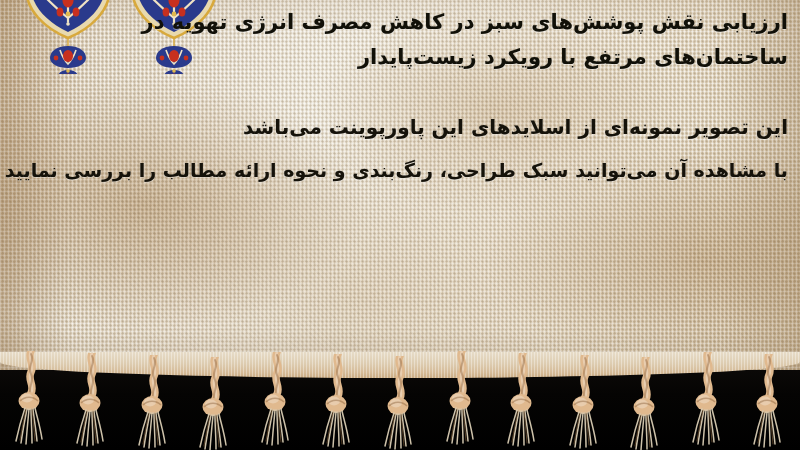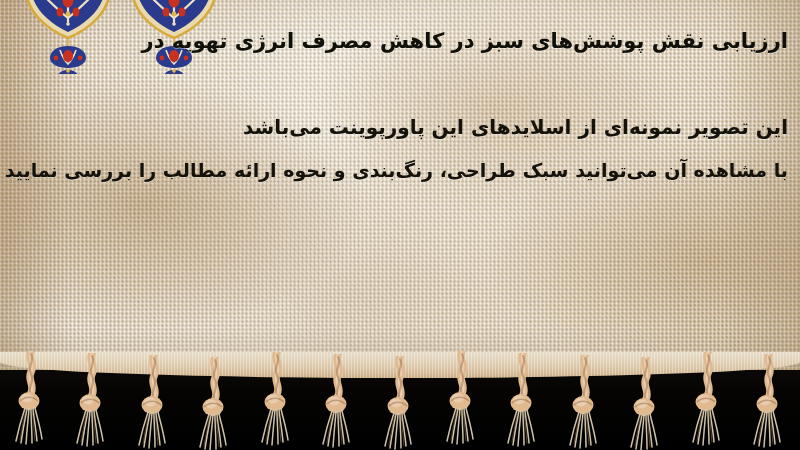--- a/index.html
+++ b/index.html
@@ -48,21 +48,20 @@
   }
   .title-line{
     position:absolute;right:12px;
     color:#111008;
     font-weight:700;
     font-size:21px;
     line-height:1;
     letter-spacing:0px;
     white-space:nowrap;
     text-shadow:0 1px 0 rgba(255,255,255,.42), 0 0 1px rgba(0,0,0,.28);
-    margin-top:19px;
   }
   #title-line-1{top:12px;}
   #title-line-2{top:47px;}
 
   .body-line{
     position:absolute;right:12px;
     color:#15120a;
     font-weight:700;
     line-height:1;
     white-space:nowrap;
@@ -174,20 +173,21 @@
     <use href="#pendant"></use>
   </svg>
 
   <svg class="ornament" id="ornament-right" viewBox="0 0 92 104">
     <use href="#medallion"></use>
     <use href="#pendant"></use>
   </svg>
 
   <div id="text-block">
     <div class="title-line" id="title-line-1">ارزیابی نقش پوشش‌های سبز در کاهش مصرف انرژی تهویه در</div>
+    <div class="title-line" id="title-line-2">ساختمان‌های مرتفع با رویکرد زیست‌پایدار</div>
 
     <div class="body-line" id="body-line-1">این تصویر نمونه‌ای از اسلایدهای این پاورپوینت می‌باشد</div>
     <div class="body-line" id="body-line-2">با مشاهده آن می‌توانید سبک طراحی، رنگ‌بندی و نحوه ارائه مطالب را بررسی نمایید</div>
   </div>
 
   <div id="fringe">
     <div id="fringe-black"></div>
     <div id="fringe-selvage"></div>
     <div id="tassel-row">
         <svg class="tassel" viewBox="0 0 56 96" style="left: 2.76923px; top: -1px;">

